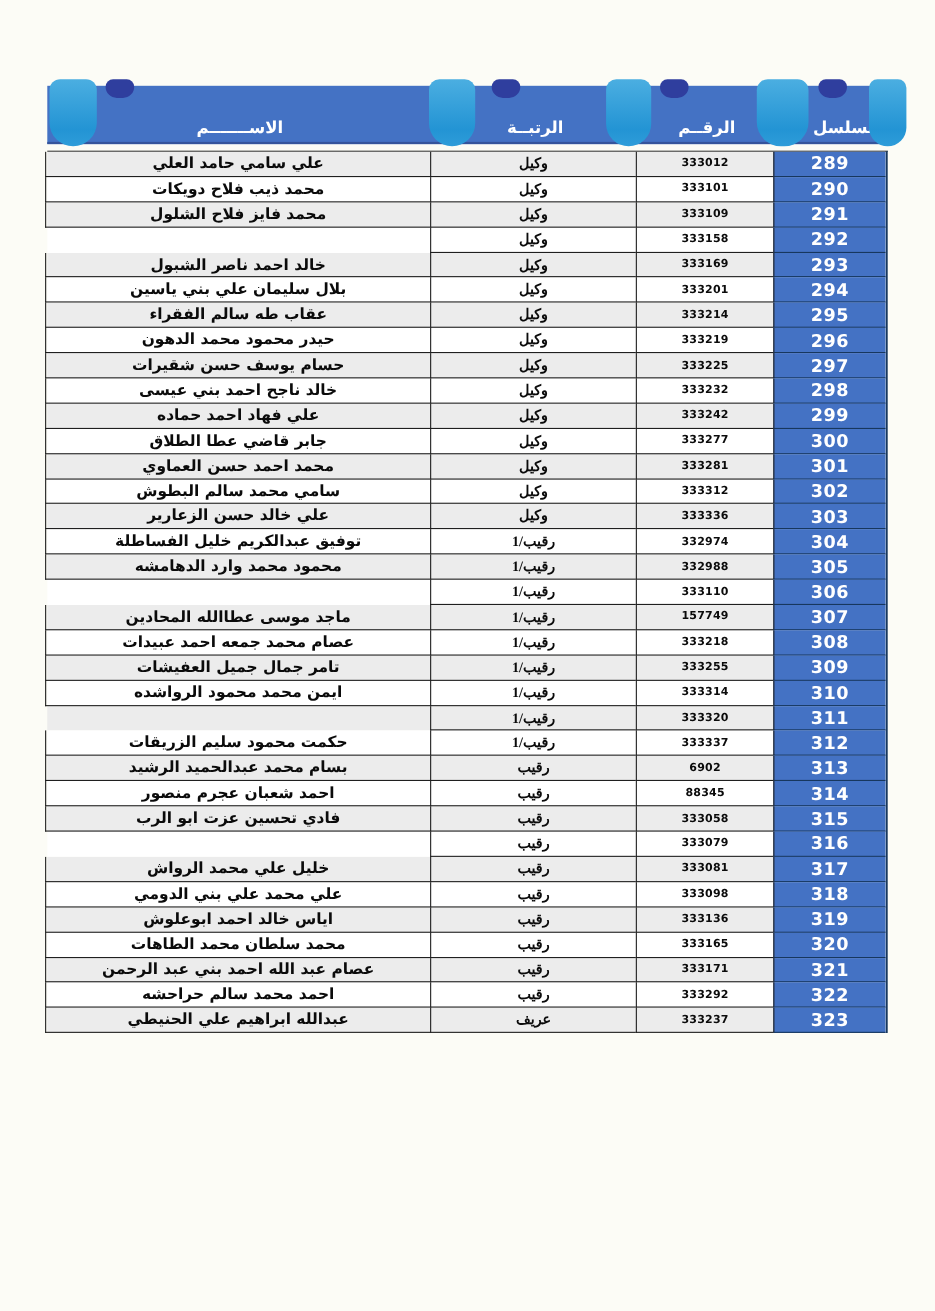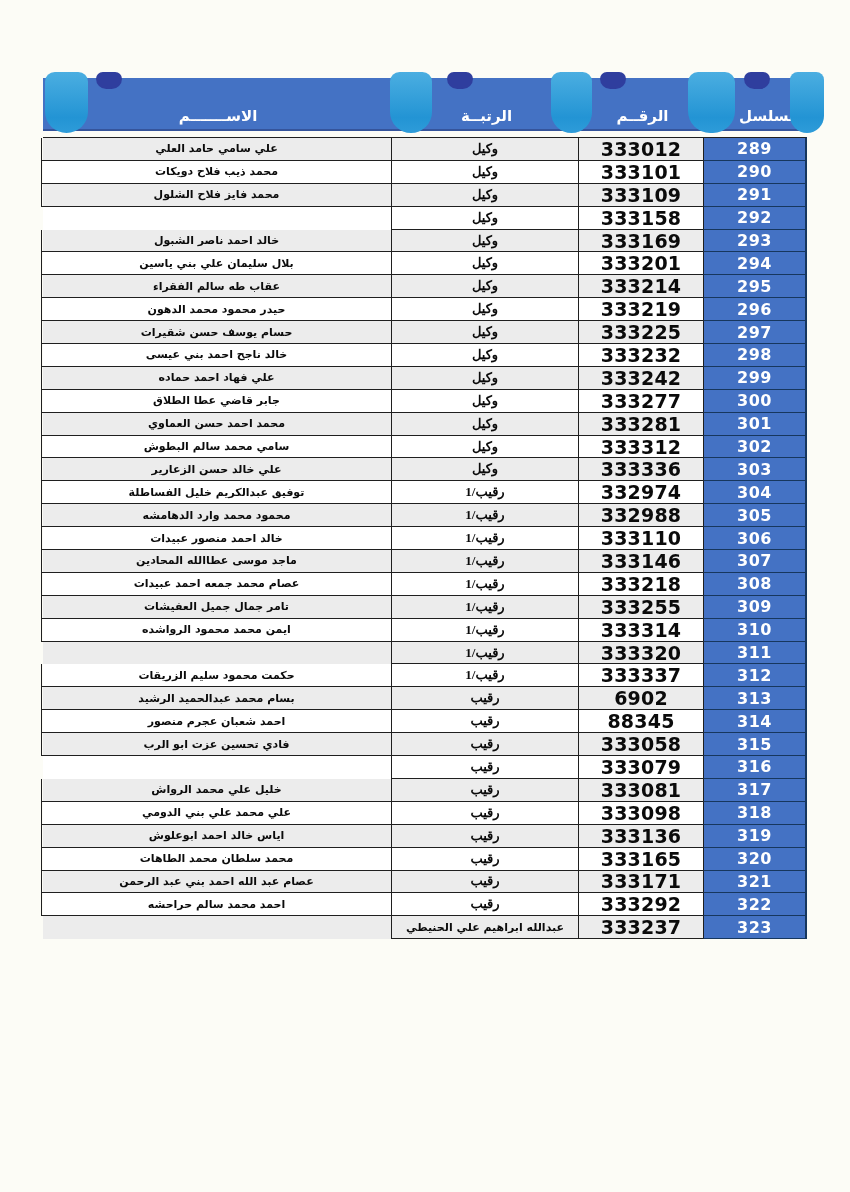--- a/index.html
+++ b/index.html
@@ -62,23 +62,23 @@
     font-weight:bold;color:#0b0b0b;
     box-sizing:border-box;overflow:hidden;white-space:nowrap;
   }
   .cell-serial{
     background:var(--serial-bg,#4472C4);
     color:#fff;font-size:16px;
     border-bottom:1.6px solid var(--serial-divider,#17375E);
     border-left:1px solid var(--border,#1F1F1F);
     letter-spacing:.5px;
   }
-  .cell-number{font-size:19px;letter-spacing:.2px;}
+  .cell-number{font-size:10px;letter-spacing:.2px;}
   .cell-rank{font-size:13px;font-family:Liberation Serif, serif;}
-  .cell-name{font-size:11px;}
+  .cell-name{font-size:14px;}
 </style>
 </head>
 <body>
 
 <div class="sheet">
   <div class="table-wrap">
 
     <div class="header-band">
       <div class="hcell serial">التسلسل</div>
       <div class="hcell">الرقــم</div>
@@ -214,26 +214,25 @@
     <div class="cell cell-serial">305</div>
     <div class="cell cell-number">332988</div>
     <div class="cell cell-rank">رقيب/1</div>
     <div class="cell cell-name">محمود محمد وارد الدهامشه</div>
   </div>
 
   <div class="row">
     <div class="cell cell-serial">306</div>
     <div class="cell cell-number">333110</div>
     <div class="cell cell-rank">رقيب/1</div>
-    <div class="cell cell-name">خالد احمد منصور  عبيدات</div>
   </div>
 
   <div class="row alt">
     <div class="cell cell-serial">307</div>
-    <div class="cell cell-number">333146</div>
+    <div class="cell cell-number">157749</div>
     <div class="cell cell-rank">رقيب/1</div>
     <div class="cell cell-name">ماجد موسى عطاالله المحادين</div>
   </div>
 
   <div class="row">
     <div class="cell cell-serial">308</div>
     <div class="cell cell-number">333218</div>
     <div class="cell cell-rank">رقيب/1</div>
     <div class="cell cell-name">عصام محمد جمعه احمد عبيدات</div>
   </div>
@@ -330,17 +329,18 @@
   <div class="row">
     <div class="cell cell-serial">322</div>
     <div class="cell cell-number">333292</div>
     <div class="cell cell-rank">رقيب</div>
     <div class="cell cell-name">احمد محمد سالم حراحشه</div>
   </div>
 
   <div class="row alt">
     <div class="cell cell-serial">323</div>
     <div class="cell cell-number">333237</div>
+    <div class="cell cell-rank">عريف</div>
     <div class="cell cell-name">عبدالله ابراهيم علي الحنيطي</div>
   </div>
 </div>
   </div>
 </div>
 
 </body></html>

